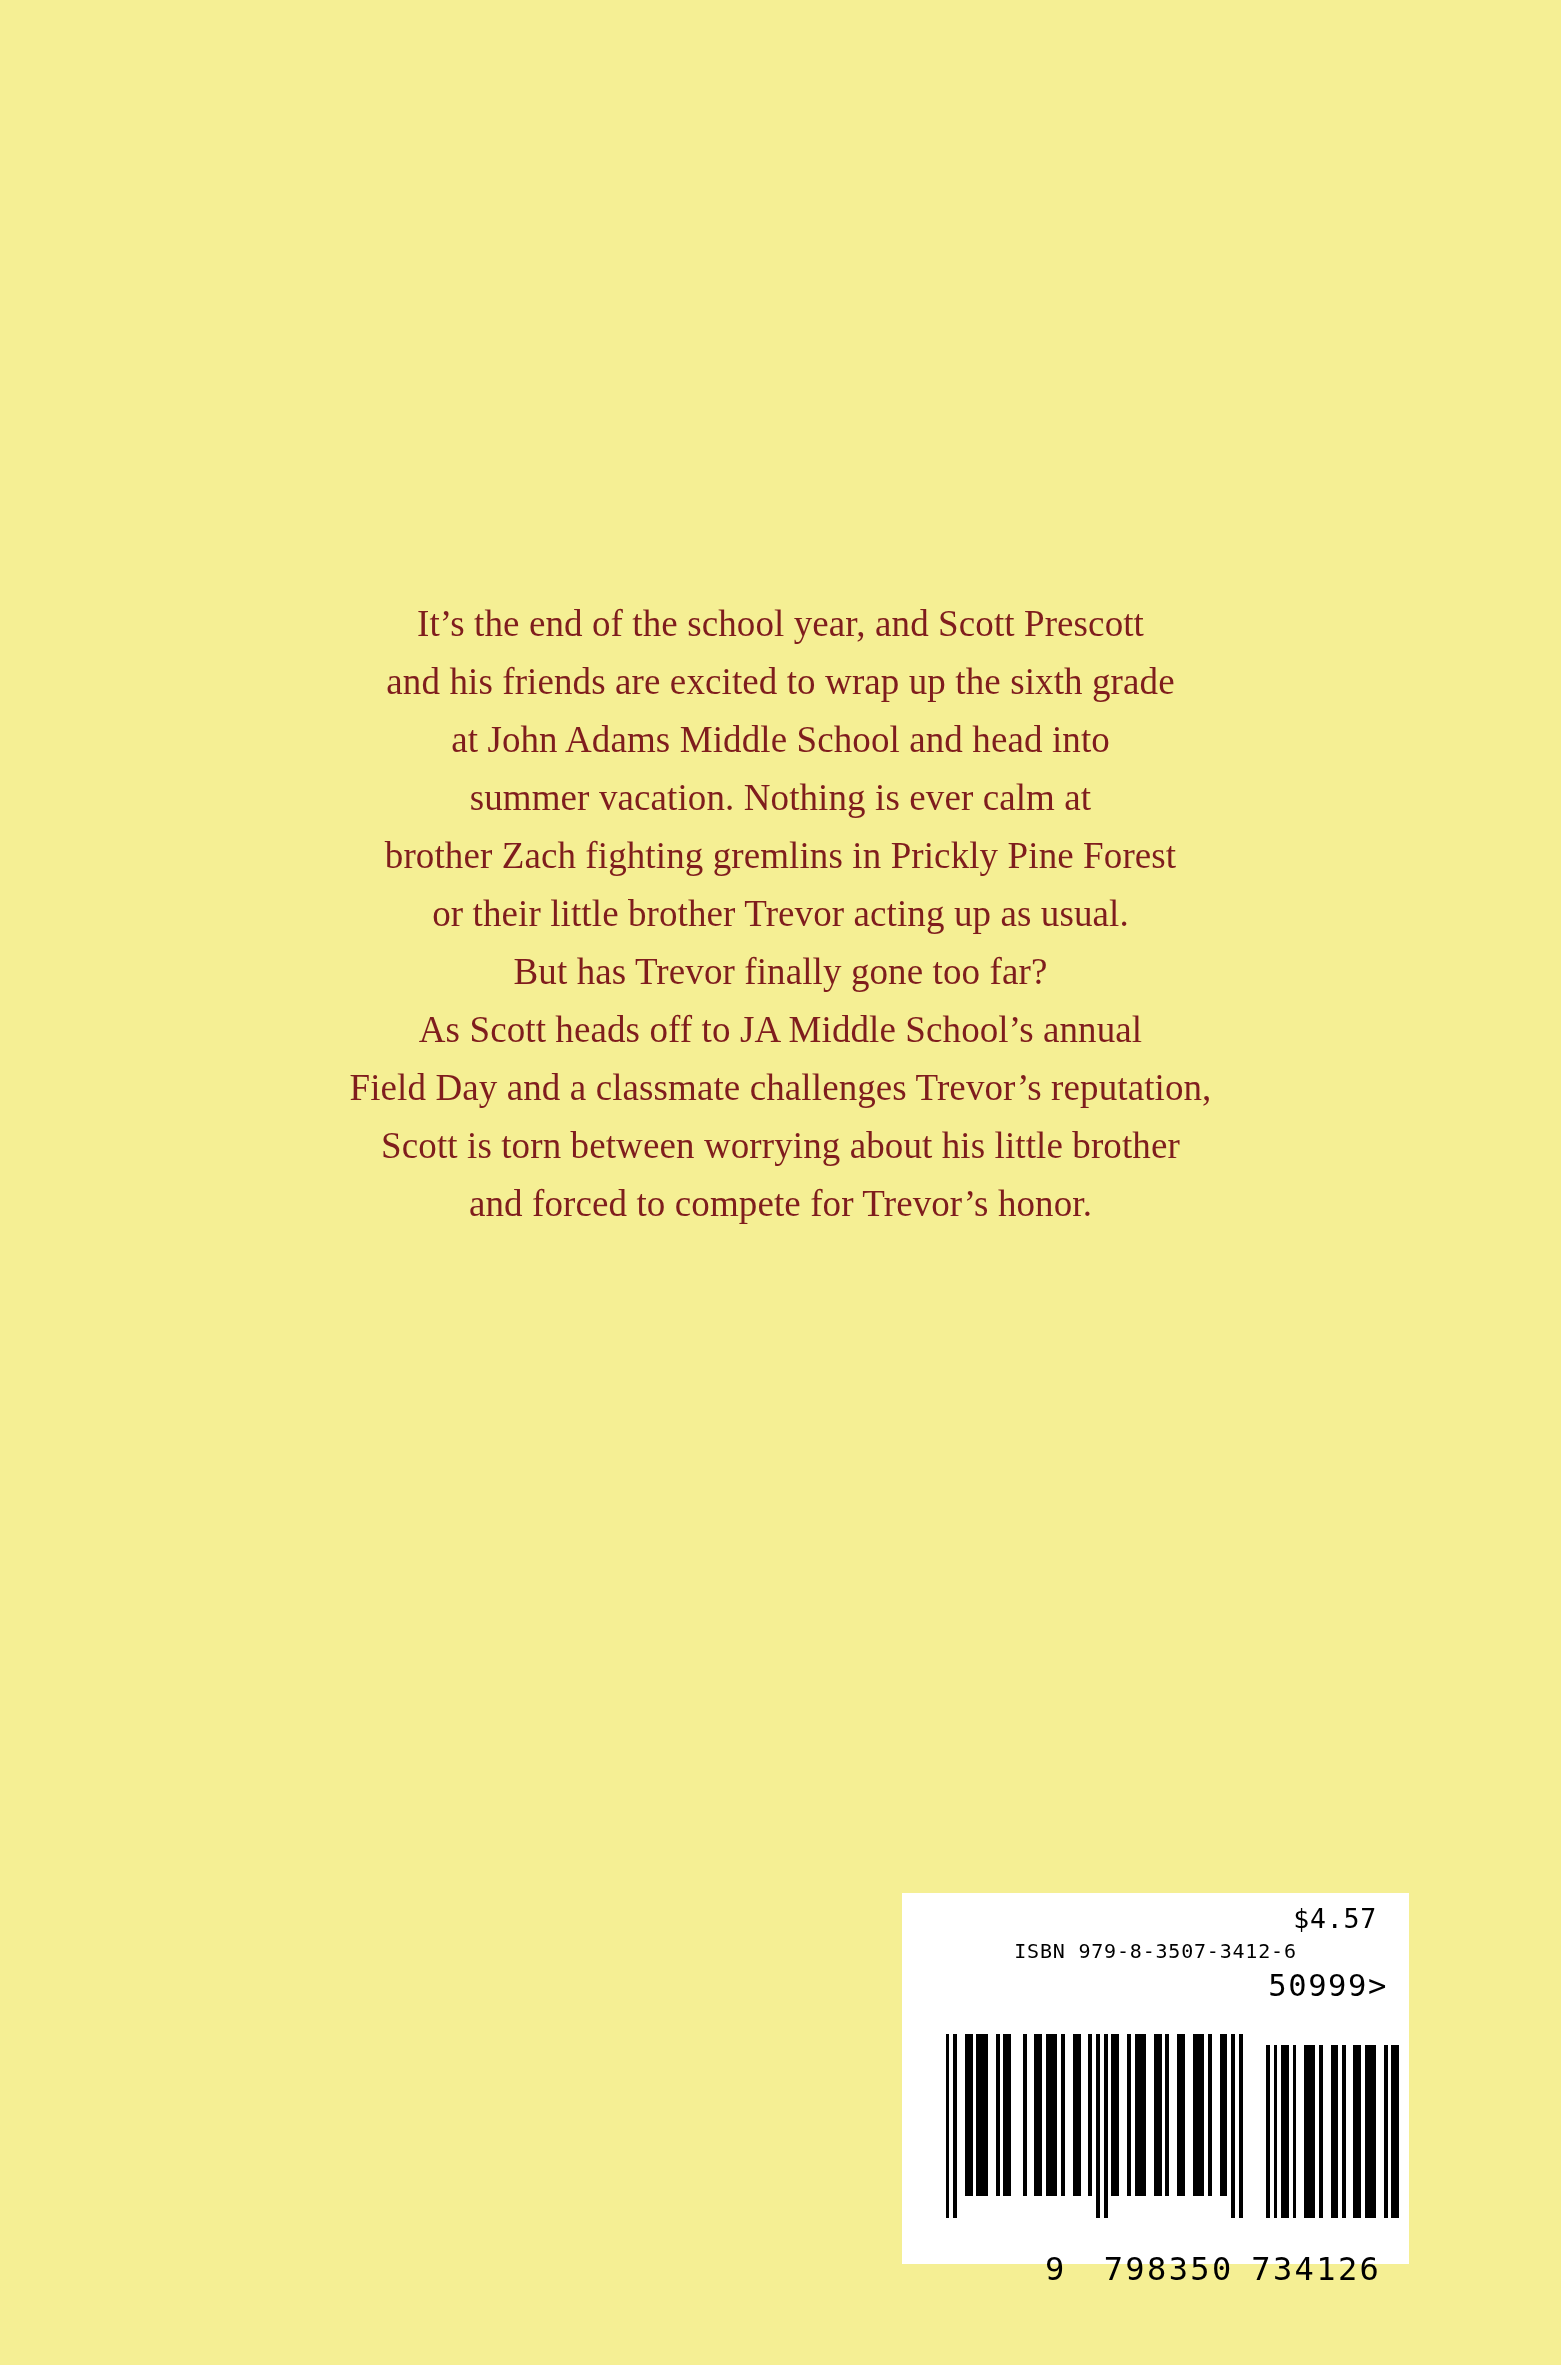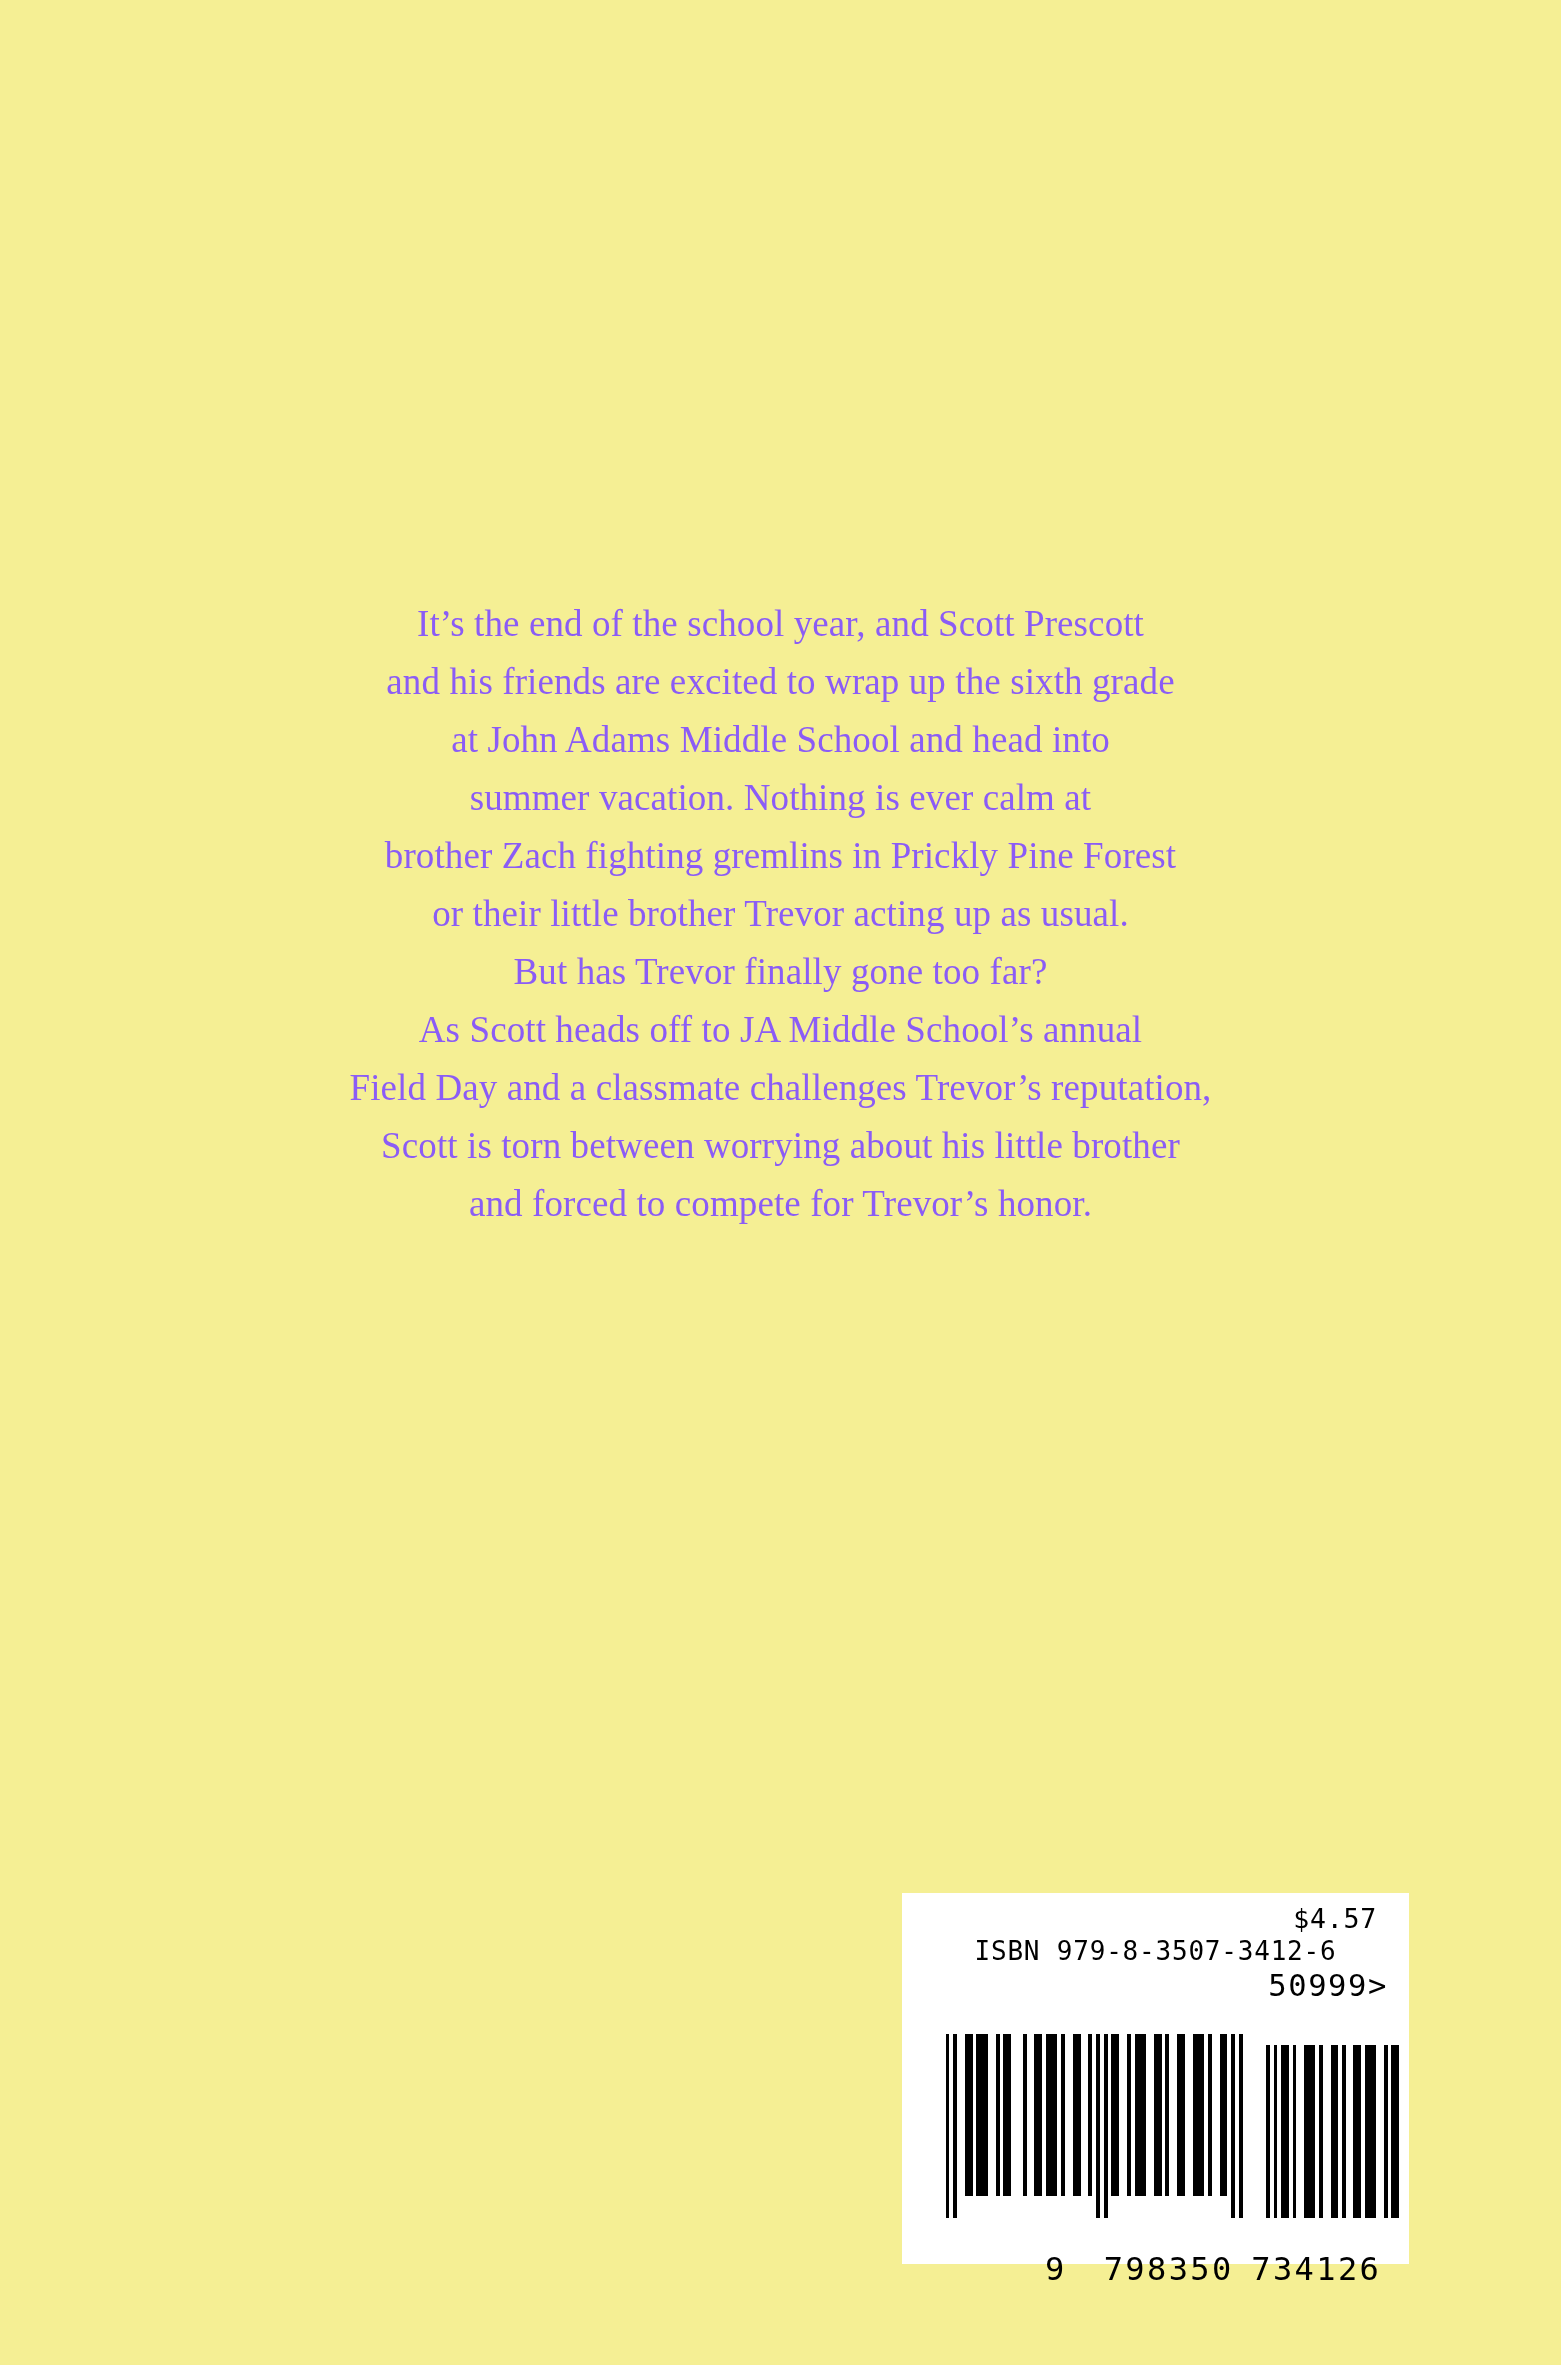--- a/index.html
+++ b/index.html
@@ -22,21 +22,21 @@
     background: #f5ef94;
   }
 
   
   .blurb {
     position: absolute;
     left: 0;
     right: 0;
     top: 595px;
     text-align: center;
-    color: #8b5cf6;
+    color: #7f1d1d;
     font-size: 37px;
     line-height: 58px;
     font-family: "Liberation Serif", serif;
     padding: 0 80px;
     letter-spacing: 0.1px;
   }
   .blurb .line {
     display: block;
     white-space: nowrap;
   }
@@ -58,21 +58,21 @@
     font-size: 26.5px;
     letter-spacing: 0.8px;
     color: #000;
     line-height: 30.5px;
     padding-right: 19px;
     margin-top: 3.2px;
   }
   .isbn-line {
     text-align: center;
     font-family: "DejaVu Sans Mono", monospace;
-    font-size: 26px;
+    font-size: 20px;
     letter-spacing: 0.8px;
     color: #000;
     line-height: 30.5px;
     margin-top: 1.6px;
   }
   .addon-digits {
     text-align: right;
     font-family: "DejaVu Sans Mono", monospace;
     font-size: 30.5px;
     letter-spacing: 1.6px;

